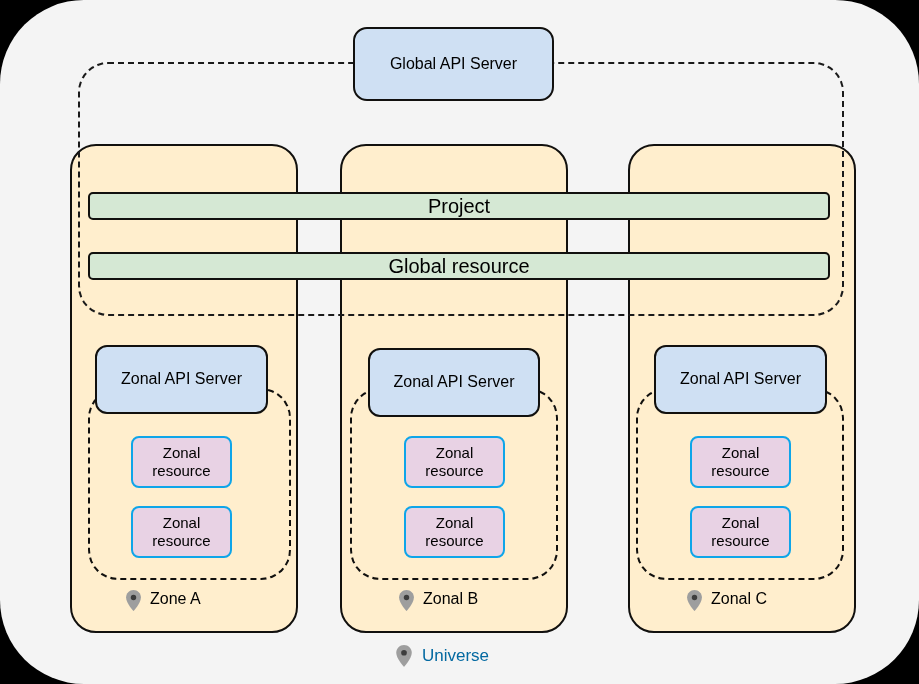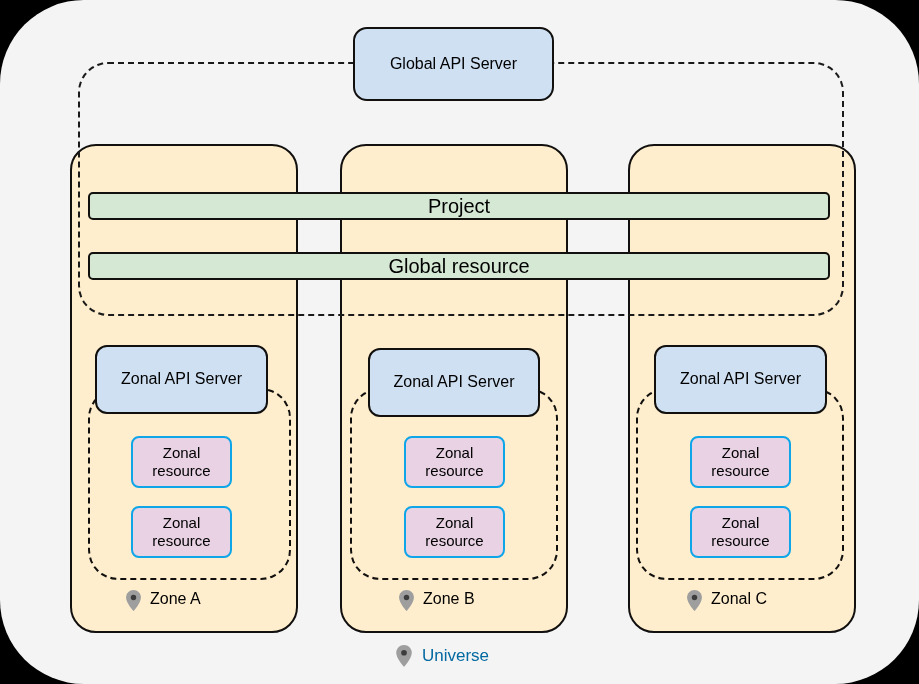--- a/index.html
+++ b/index.html
@@ -198,21 +198,21 @@
   <div class="node res-box" style="left:404px; top:506px; width:101px; height:52px;">
     <span>Zonal</span>
     <span>resource</span>
   </div>
 
   <div class="zone-caption" style="left:399px; top:590px;">
     <svg class="pin" viewBox="0 0 24 34">
       <path d="M12 0C5.4 0 0 5.4 0 12c0 9 12 22 12 22s12-13 12-22C24 5.4 18.6 0 12 0z" fill="#9e9e9e"></path>
       <circle cx="12" cy="12" r="4.4" fill="#3d3d3d"></circle>
     </svg>
-    <span>Zone B</span>
+    <span>Zonal B</span>
   </div>
 
   <div class="zonal-dashed" style="left:636px; top:388px; width:208px; height:192px;"></div>
 
   <div class="node api-box" style="left:654px; top:345px; width:173px; height:69px;">
     <span>Zonal API Server</span>
   </div>
 
   <div class="node res-box" style="left:690px; top:436px; width:101px; height:52px;">
     <span>Zonal</span>

